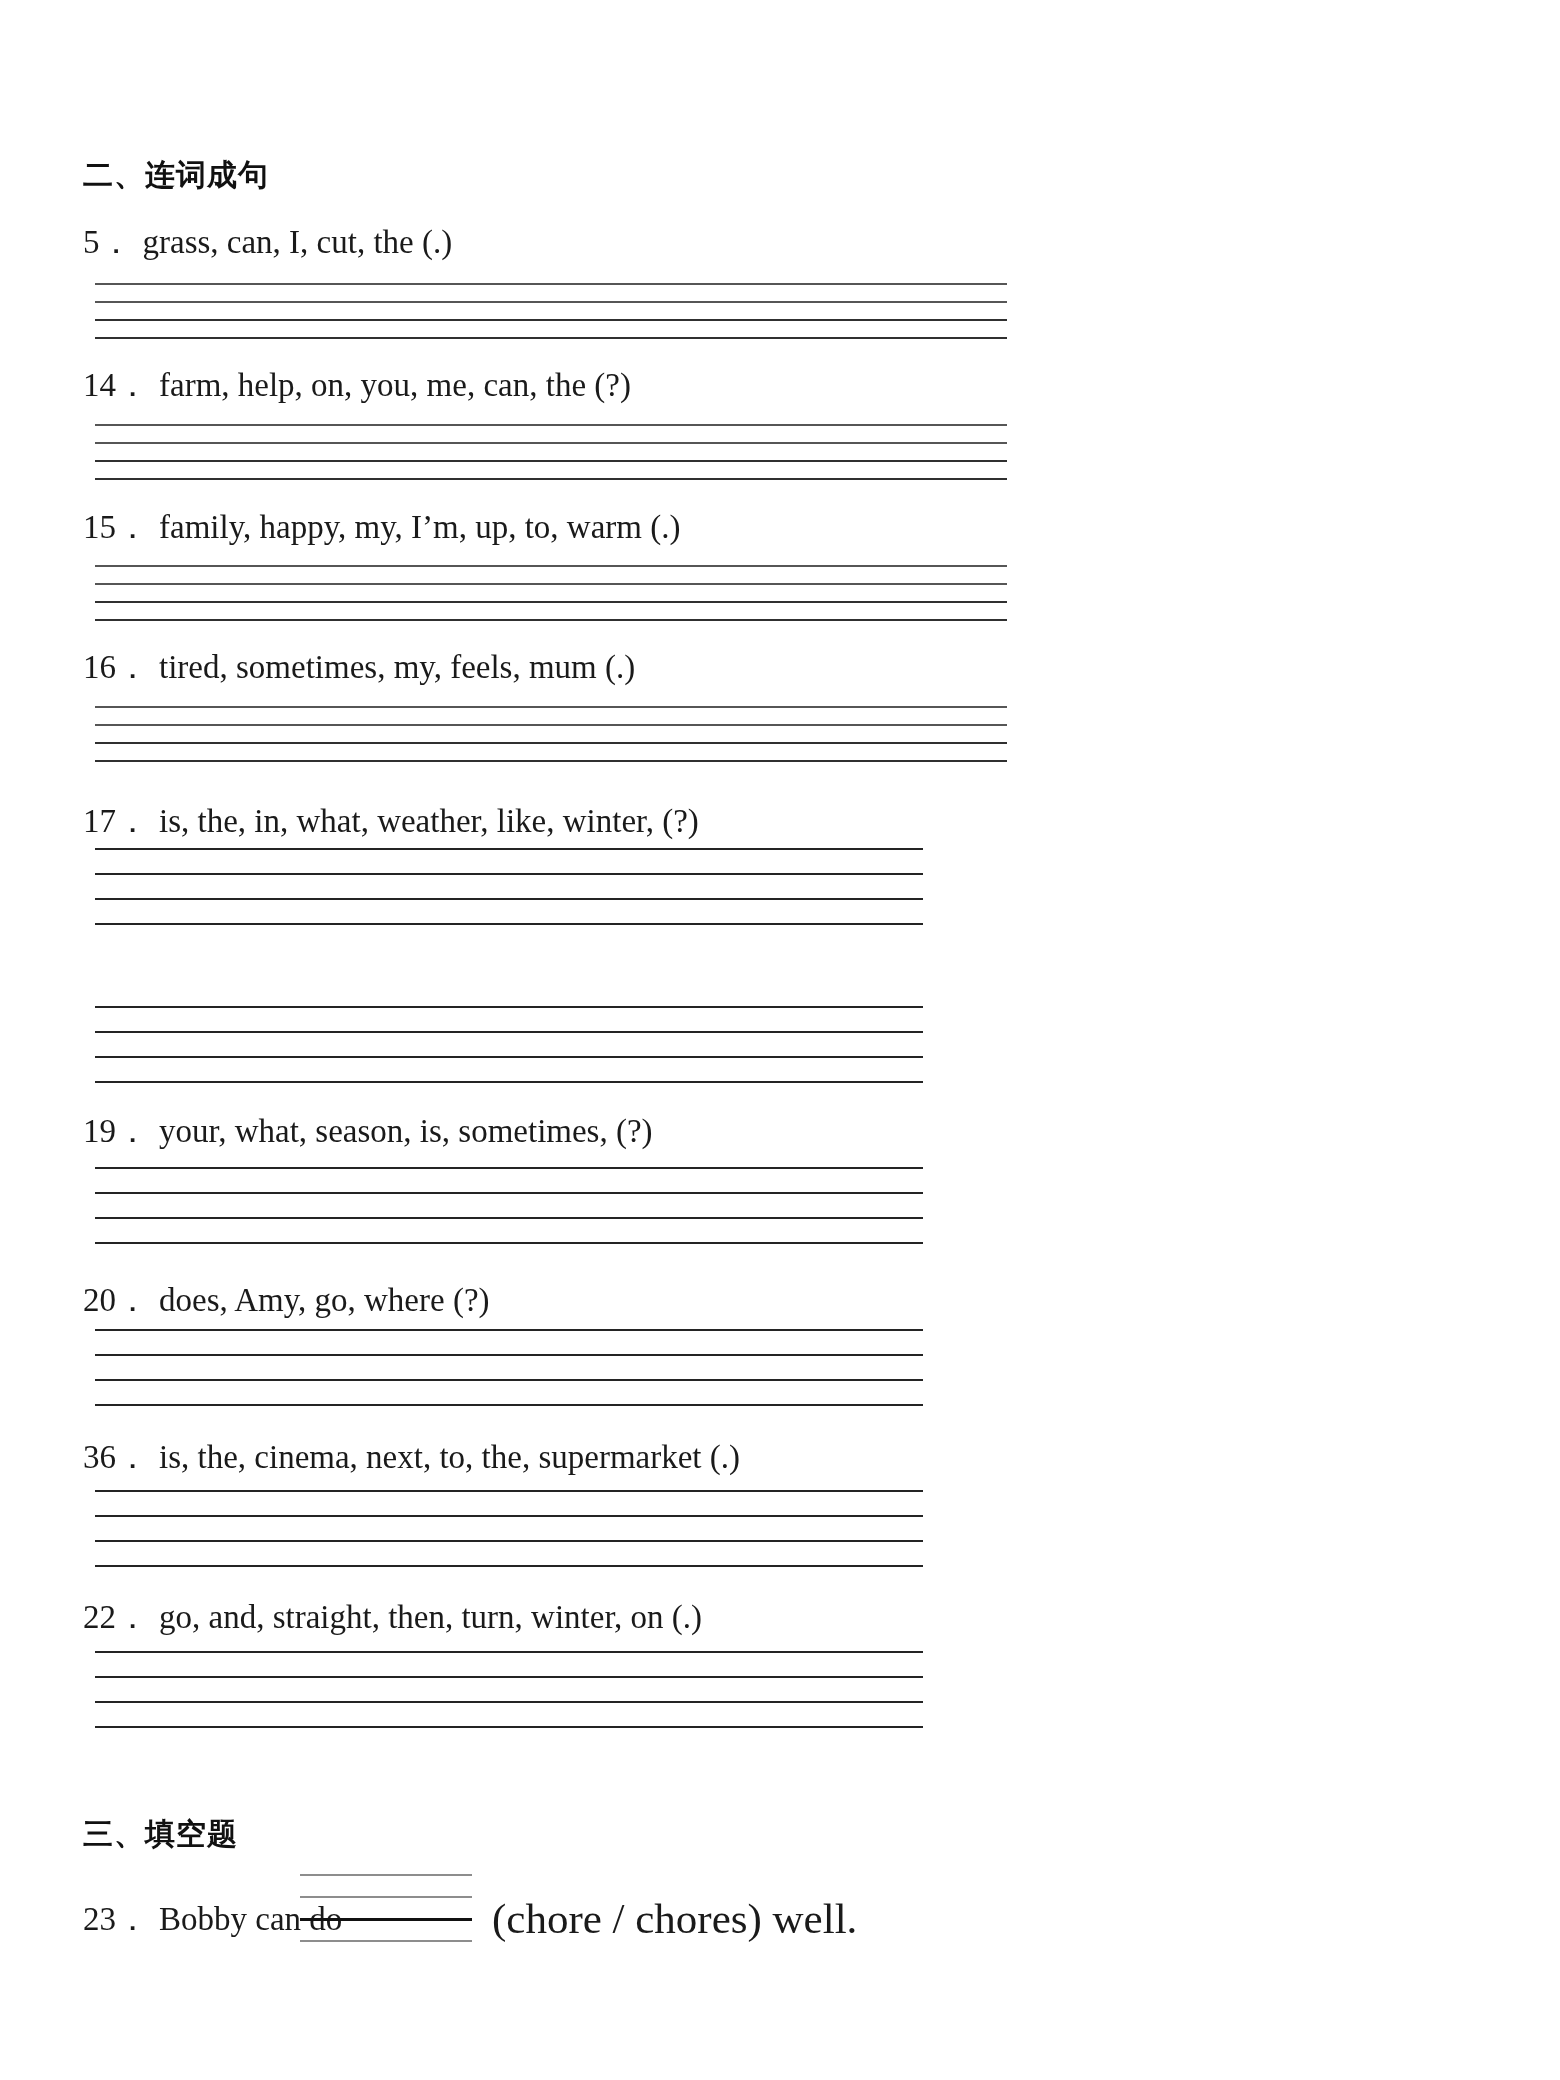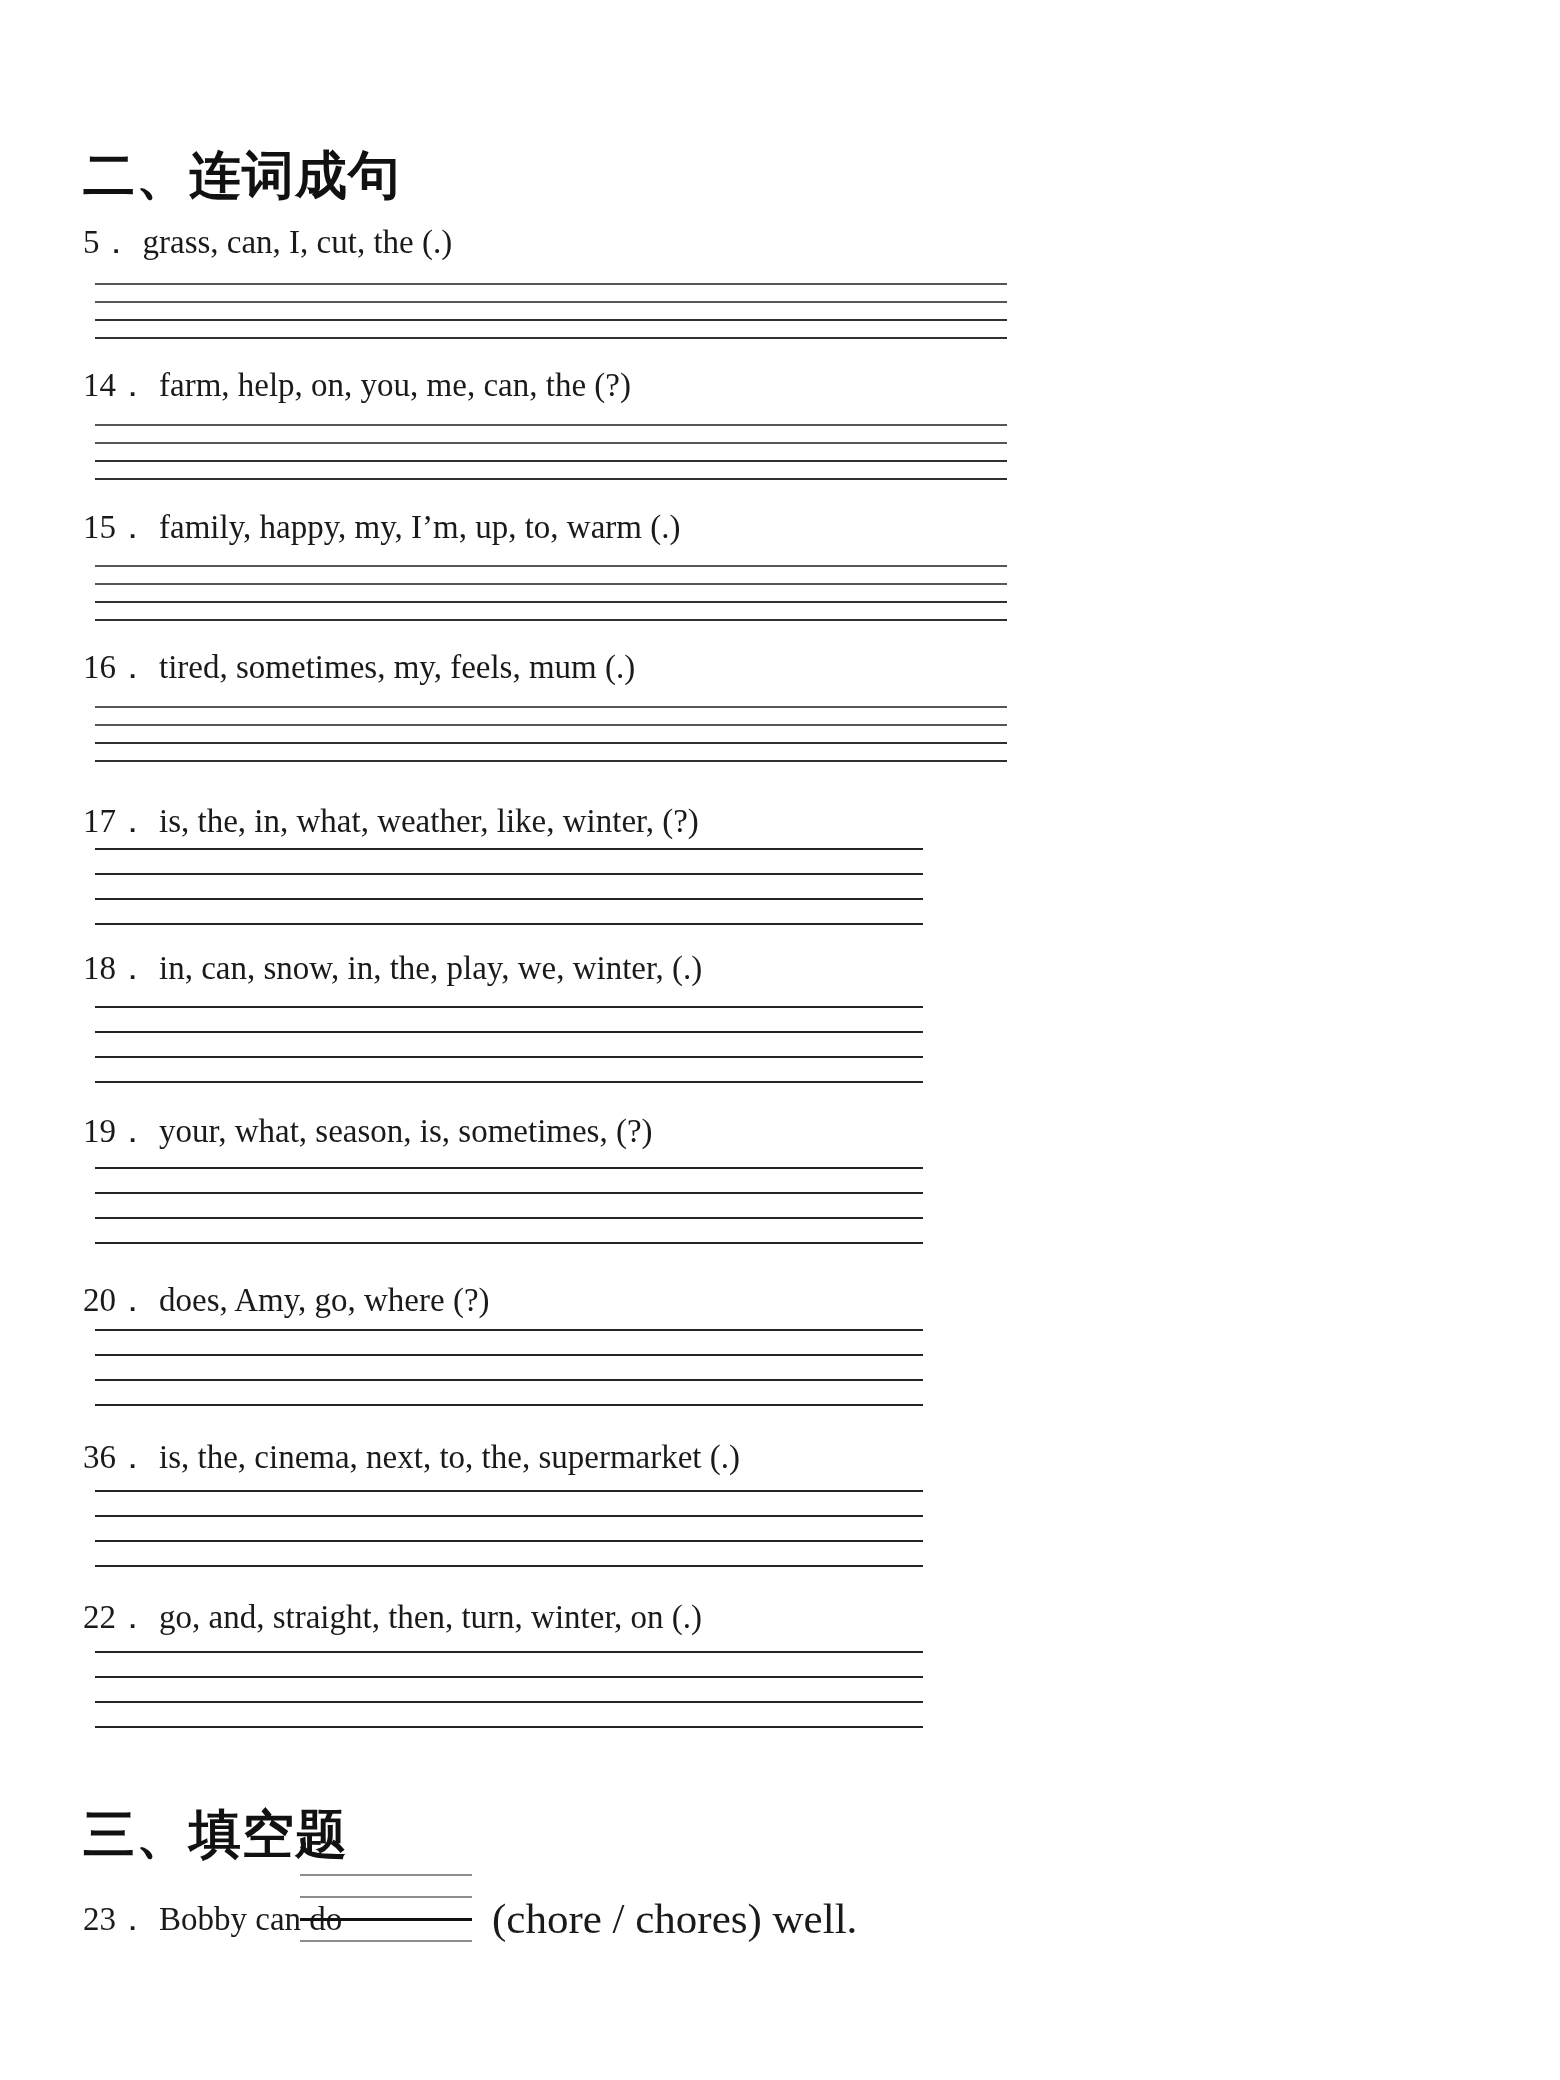--- a/index.html
+++ b/index.html
@@ -9,21 +9,21 @@
     margin:0 auto;
     background:#ffffff;
     font-family:"Liberation Serif", serif;
     color:#1a1a1a;
     overflow:hidden;
   }
   .sec-head{
     position:absolute;left:83px;
     font-family:"Liberation Sans", sans-serif;
     font-weight:700;
-    font-size:52px;
+    font-size:30px;
     line-height:44px;
     color:#111;
     letter-spacing:1px;
     white-space:nowrap;
   }
   #head-two{top:153px;}
   #head-three{top:1812px;}
   .q{
     position:absolute;left:83px;
     font-size:33px;line-height:42px;
@@ -108,23 +108,20 @@
   <div class="q" id="q17">
     <span class="qnum">17．</span><span>is, the, in, what, weather, like, winter, (?)</span>
   </div>
   <div class="lines lines-b" id="lg17">
     <div class="ln"></div>
     <div class="ln"></div>
     <div class="ln"></div>
     <div class="ln"></div>
   </div>
 
-  <div class="q" id="q18">
-    <span class="qnum">18．</span><span>in, can, snow, in, the, play, we, winter, (.)</span>
-  </div>
   <div class="lines lines-b" id="lg18">
     <div class="ln"></div>
     <div class="ln"></div>
     <div class="ln"></div>
     <div class="ln"></div>
   </div>
 
   <div class="q" id="q19">
     <span class="qnum">19．</span><span>your, what, season, is, sometimes, (?)</span>
   </div>

